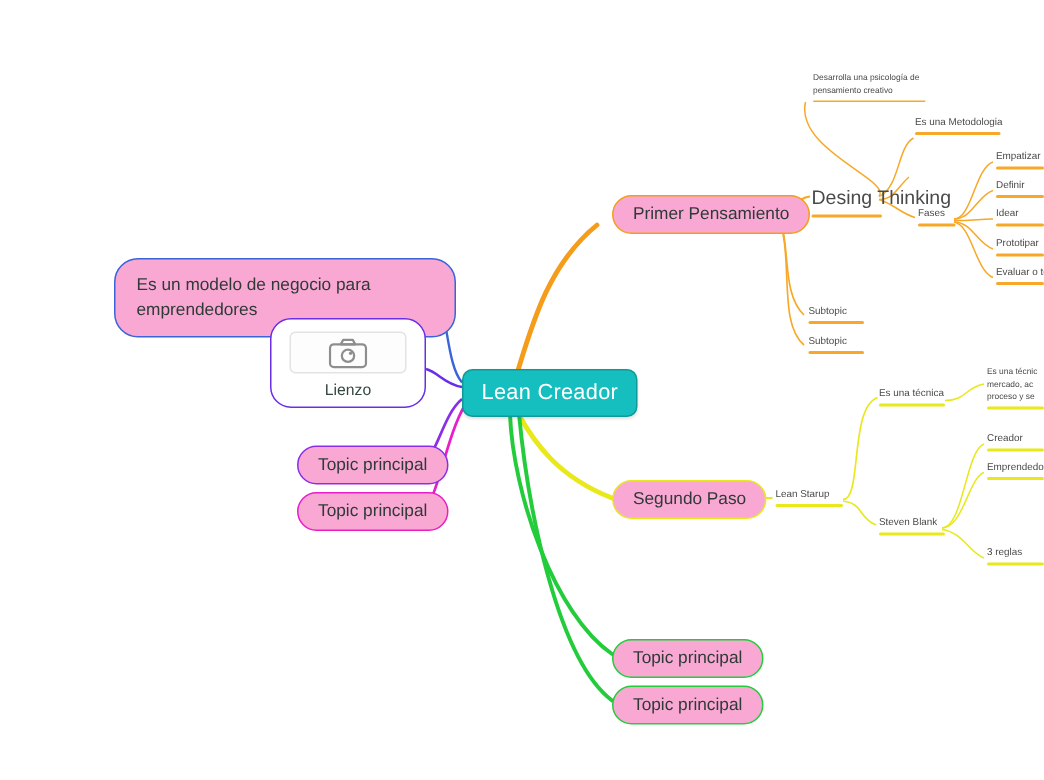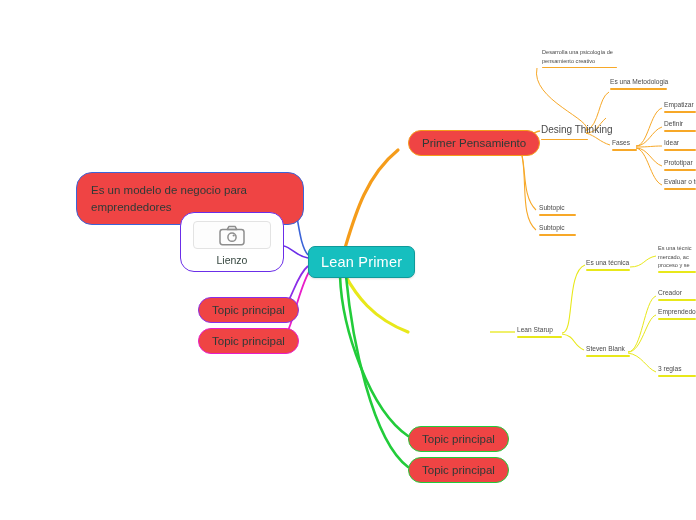--- a/index.html
+++ b/index.html
@@ -44,21 +44,21 @@
     padding: 7px 12px;
     letter-spacing: .2px;
     box-shadow: 0 1px 2px rgba(0,0,0,.12);
     white-space: nowrap;
   }
   
   .pill {
     border-radius: 14px;
     border-width: 1.4px;
     border-style: solid;
-    background: #ef4444;
+    background: #f9a8d4;
     font-size: 11.5px;
     color: #2f3a37;
     padding: 6px 13px;
     white-space: nowrap;
     justify-content: center;
   }
   .pill.multi {
     border-radius: 16px;
     white-space: normal;
     line-height: 1.45;
@@ -102,21 +102,21 @@
     white-space: nowrap;
   }
   .leaf.wrap { white-space: normal; }
   .leaf .ul {
     display: block;
     height: 1.6px;
     margin-top: 1.2px;
     border-radius: 1px;
   }
   .leaf-md { font-size: 6.6px; }
-  .leaf-lg { font-size: 10px; }
+  .leaf-lg { font-size: 13px; }
 </style>
 </head>
 <body style="background: rgb(255, 255, 255);">
 
 <div id="canvas">
 
   <svg id="edges" viewBox="0 0 696 520" width="696" height="520" fill="none">
 
     <path d="M345,248 C355,215 366,176 398,150" stroke="#f59c1a" stroke-width="3.2" fill="none" stroke-linecap="round"></path>
 
@@ -160,27 +160,30 @@
     <path d="M308,266 C296,276 292,300 284,307" stroke="#8b2ee8" stroke-width="1.8" fill="none"></path>
 
     <path d="M310,270 C298,290 292,330 284,338" stroke="#e81ec8" stroke-width="1.8" fill="none"></path>
 
     <path d="M340,276 C342,330 370,410 408,436" stroke="#22cc3a" stroke-width="2.6" fill="none" stroke-linecap="round"></path>
 
     <path d="M346,276 C352,340 372,440 408,467" stroke="#22cc3a" stroke-width="2.6" fill="none" stroke-linecap="round"></path>
   </svg>
 
   <div class="node root" style="left:308px; top:246px;">
-    <span>Lean Primer</span>
+    <span>Lean Creador</span>
   </div>
 
   <div class="node pill" style="left:408px; top:130px; border-color:#f59c1a;">
     <span>Primer Pensamiento</span>
   </div>
 
+  <div class="node pill" style="left:408px; top:320px; border-color:#e8e81a;">
+    <span>Segundo Paso</span>
+  </div>
 
   <div class="node pill multi" style="left:76px; top:172px; width:228px; border-color:#3b64d8;">
     <span>Es un modelo de negocio para emprendedores</span>
   </div>
 
   <div class="node imgnode" style="left:180px; top:212px; width:104px; height:60px;">
     <div class="imgbox">
       <svg width="26" height="21" viewBox="0 0 26 21">
         <rect x="1" y="4.5" width="24" height="15.2" rx="2.6" fill="none" stroke="#8e8e8e" stroke-width="1.5"></rect>
         <path d="M8.2,4.5 L9.8,1.6 L16.2,1.6 L17.8,4.5 Z" fill="none" stroke="#8e8e8e" stroke-width="1.5" stroke-linejoin="round"></path>

